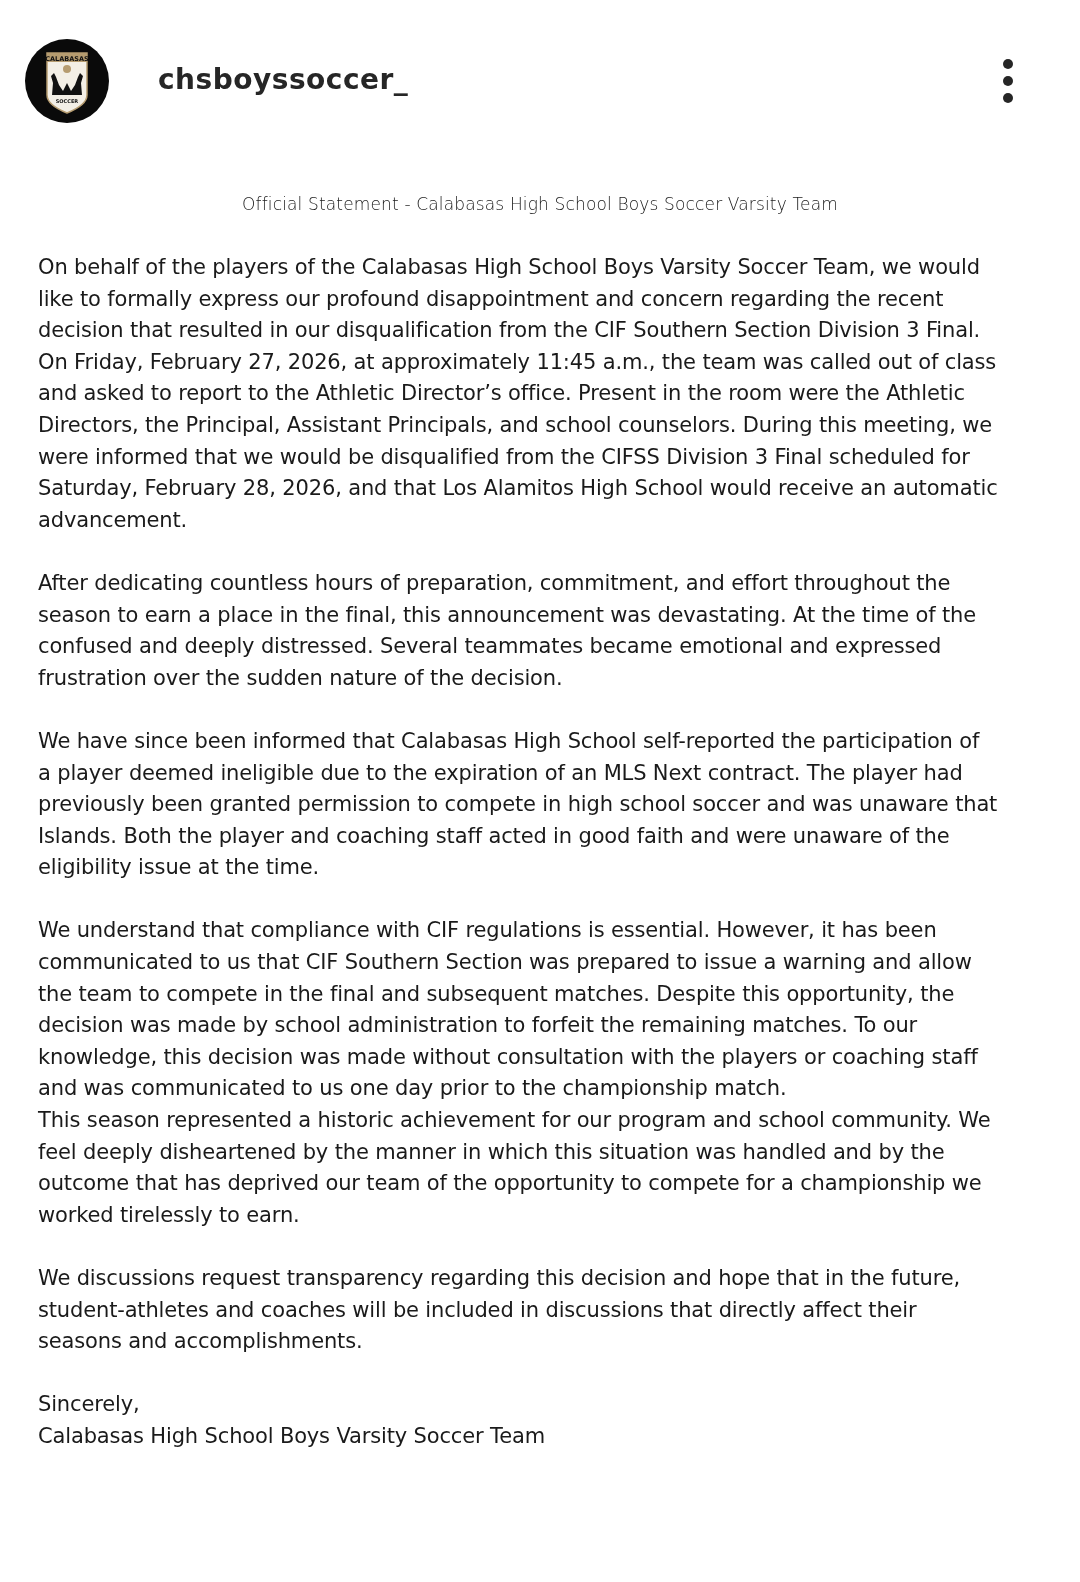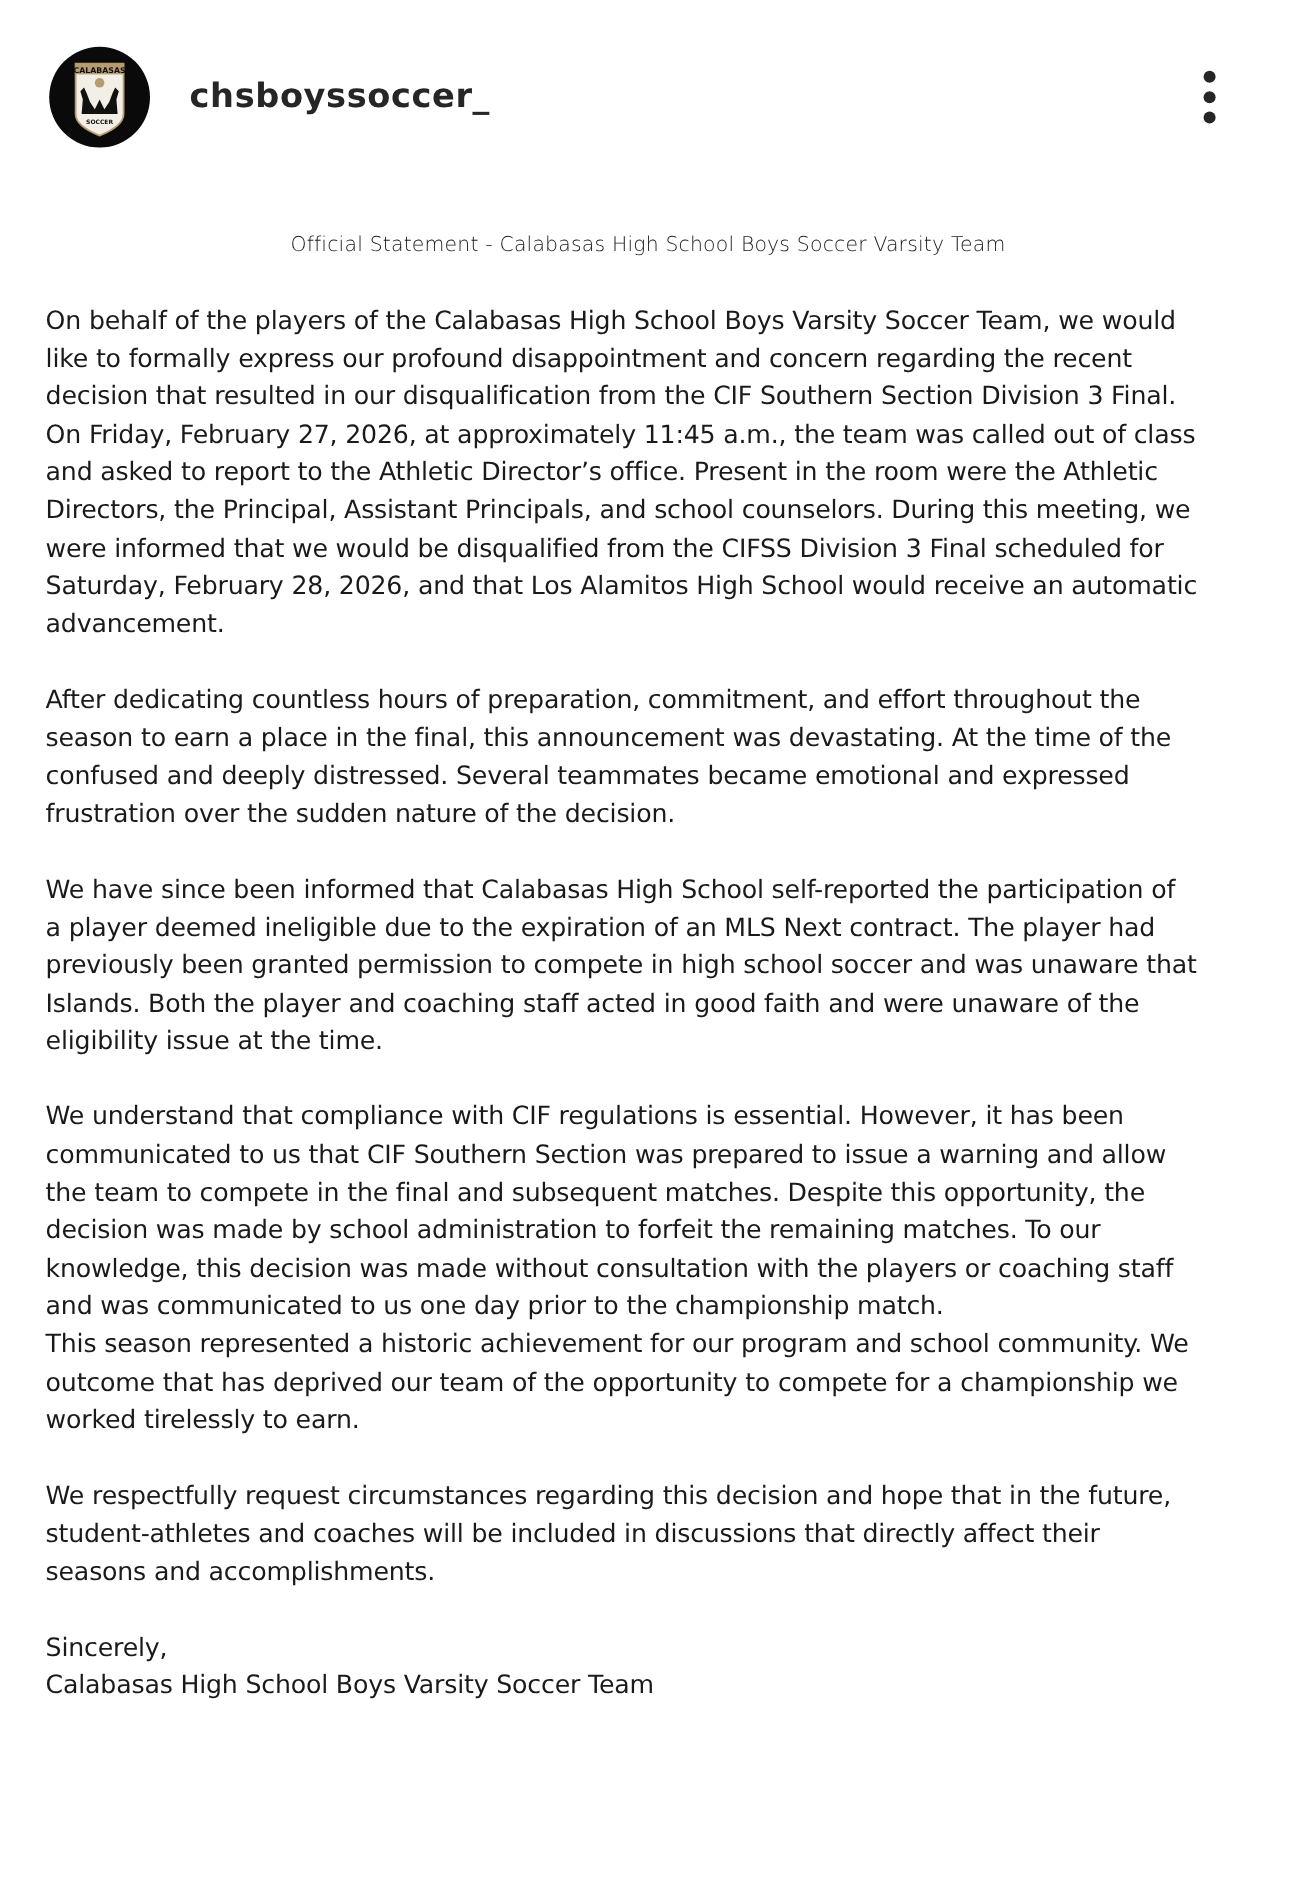--- a/index.html
+++ b/index.html
@@ -2,21 +2,21 @@
 <html><head>
 <meta charset="utf-8">
 <style>
   html, body { margin: 0; padding: 0; background: #ffffff; }
   body {
     width: 1080px; height: 1582px; overflow: hidden; position: relative;
     font-family: "Liberation Sans", "DejaVu Sans", sans-serif; color: #1c1c1c;
   }
   .header { position: absolute; left: 0; top: 0; width: 1080px; height: 160px; }
   .avatar {
-    position: absolute; left: 41px; top: 39px; width: 84px; height: 84px;
+    position: absolute; left: 25px; top: 39px; width: 84px; height: 84px;
     border-radius: 50%; background: #0a0a0a; overflow: hidden;
   }
   .avatar svg { position: absolute; left: 0; top: 0; }
   .username {
     position: absolute; left: 158px; top: 52px; font-size: 28px; font-weight: 600;
     letter-spacing: 0.5px; color: #262626; line-height: 56px;
     font-family: "DejaVu Sans", sans-serif;
   }
   .more-btn { position: absolute; left: 990px; top: 54px; width: 36px; height: 56px; cursor: pointer; }
   .more-btn span {
@@ -89,26 +89,27 @@
   </div>
   <div class="gap"></div>
   <div class="para">
     <span class="line">We understand that compliance with CIF regulations is essential. However, it has been</span>
     <span class="line">communicated to us that CIF Southern Section was prepared to issue a warning and allow</span>
     <span class="line">the team to compete in the final and subsequent matches. Despite this opportunity, the</span>
     <span class="line">decision was made by school administration to forfeit the remaining matches. To our</span>
     <span class="line">knowledge, this decision was made without consultation with the players or coaching staff</span>
     <span class="line">and was communicated to us one day prior to the championship match.</span>
     <span class="line">This season represented a historic achievement for our program and school community. We</span>
+    <span class="line">feel deeply disheartened by the manner in which this situation was handled and by the</span>
     <span class="line">outcome that has deprived our team of the opportunity to compete for a championship we</span>
     <span class="line">worked tirelessly to earn.</span>
   </div>
   <div class="gap"></div>
   <div class="para">
-    <span class="line">We respectfully request circumstances regarding this decision and hope that in the future,</span>
+    <span class="line">We discussions request transparency regarding this decision and hope that in the future,</span>
     <span class="line">student-athletes and coaches will be included in discussions that directly affect their</span>
     <span class="line">seasons and accomplishments.</span>
   </div>
   <div class="gap"></div>
   <div class="para">
     <span class="line">Sincerely,</span>
     <span class="line">Calabasas High School Boys Varsity Soccer Team</span>
   </div>
 </div>
 

